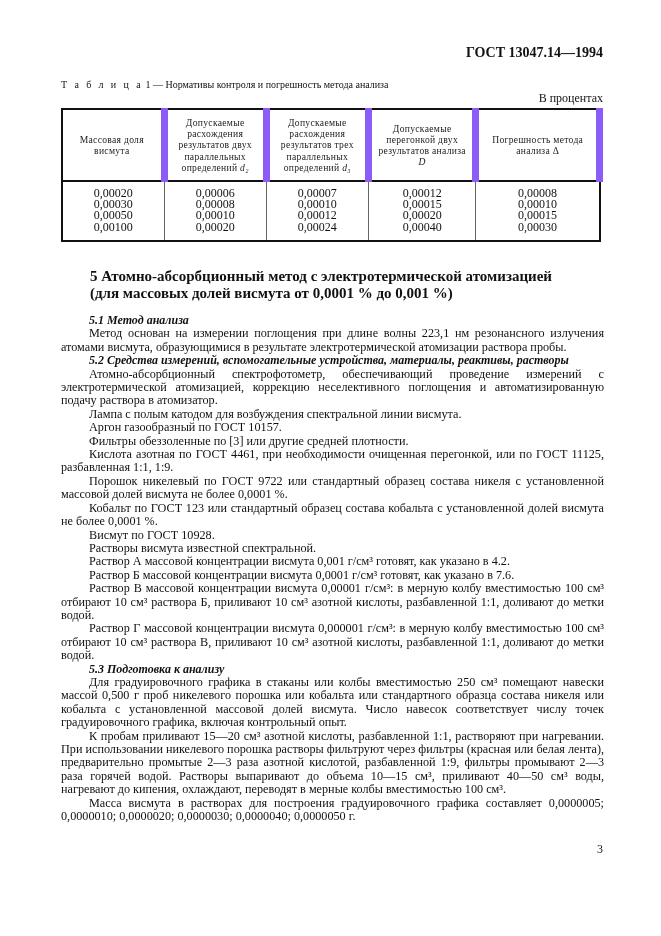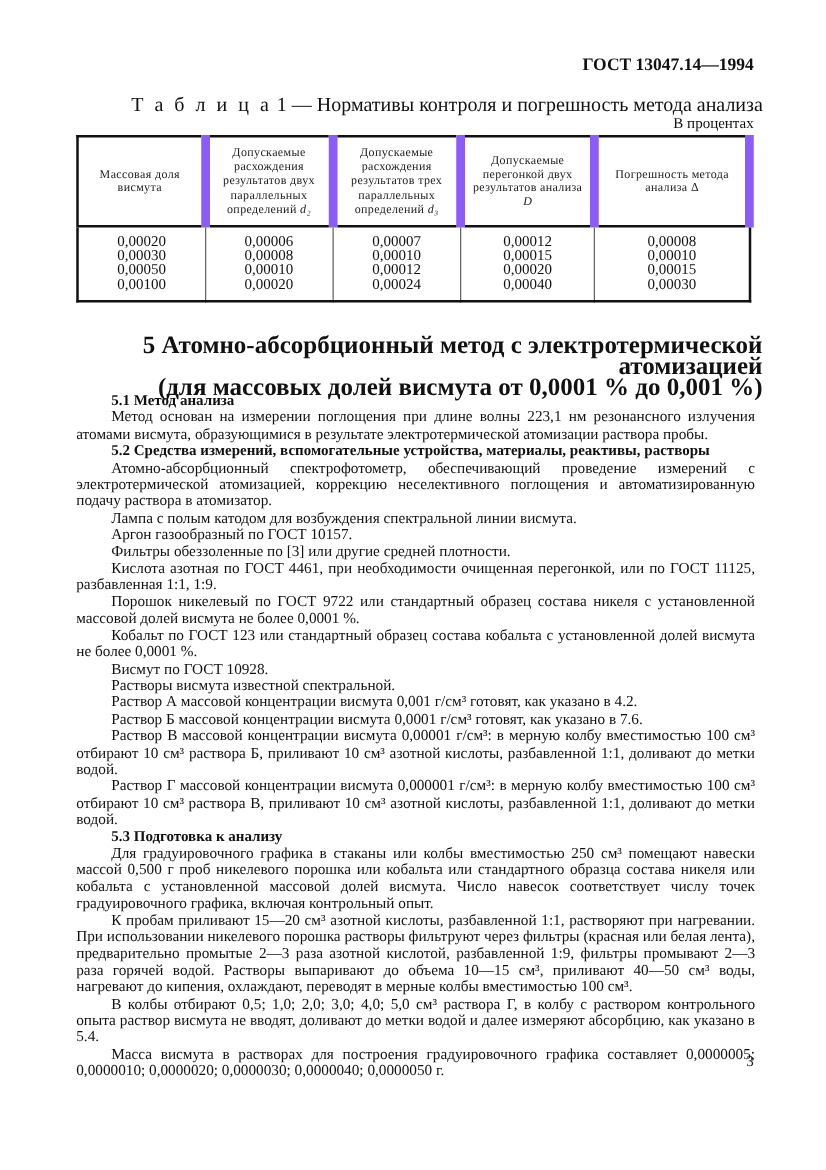--- a/index.html
+++ b/index.html
@@ -5,48 +5,48 @@
   html, body { margin: 0; padding: 0; background: #ffffff; }
   body {
     width: 661px; height: 936px; position: relative; overflow: hidden;
     font-family: "Liberation Serif", "DejaVu Serif", serif;
     color: #111; font-size: 12.2px; line-height: 13.4px;
   }
   .header-code {
     position: absolute; top: 46px; right: 58px;
     font-weight: bold; font-size: 14px;
   }
-  .table-caption { position: absolute; top: 78px; left: 61px; font-size: 16px; margin-left: 44px; }
+  .table-caption { position: absolute; top: 78px; left: 61px; font-size: 10px; }
   .table-caption .spaced { letter-spacing: 2.4px; }
   .table-units { position: absolute; top: 92px; right: 58px; font-size: 12px; }
   table.norms {
     position: absolute; top: 108px; left: 61px; width: 542px;
     border-collapse: collapse; border: 2px solid #111;
   }
   table.norms th {
     font-weight: normal; font-size: 9.6px; line-height: 11.2px; letter-spacing: 0.3px;
     border-left: 1px solid #666; border-right: 7px solid #8b5cf6;
     border-bottom: 2px solid #111; padding: 6px 4px; height: 58px;
     text-align: center; vertical-align: middle; color: #222;
   }
   table.norms td {
     border-left: 1px solid #666; border-right: 1px solid #666;
     text-align: center; vertical-align: top; padding: 6px 4px 7px;
     font-size: 12px; line-height: 11.2px;
   }
   table.norms th i { font-style: italic; }
   .section-title {
     position: absolute; top: 268px; left: 90px; width: 520px;
-    font-weight: bold; font-size: 20px; line-height: 17px; text-align: right;
+    font-weight: bold; font-size: 15px; line-height: 17px;
   }
   .body-text {
     position: absolute; top: 314px; left: 61px; width: 543px;
   }
   .body-text p { margin: 0; text-align: justify; text-indent: 28px; }
-  .body-text p.h { font-weight: bold; text-indent: 28px; font-size: 12px; }
+  .body-text p.h { font-weight: bold; text-indent: 28px; font-size: 12px; font-style: italic; }
   .page-num { position: absolute; top: 843px; right: 58px; font-size: 12px; }
 </style>
 </head>
 <body>
 
 <div class="header-code">ГОСТ 13047.14—1994</div>
 
 <div class="table-caption"><span class="spaced">Т а б л и ц а</span><span> 1 — Нормативы контроля и погрешность метода анализа</span></div>
 <div class="table-units">В процентах</div>
 
@@ -114,17 +114,16 @@
   <p>Кобальт по ГОСТ 123 или стандартный образец состава кобальта с установленной долей висмута не более 0,0001 %.</p>
   <p>Висмут по ГОСТ 10928.</p>
   <p>Растворы висмута известной спектральной.</p>
   <p>Раствор А массовой концентрации висмута 0,001 г/см³ готовят, как указано в 4.2.</p>
   <p>Раствор Б массовой концентрации висмута 0,0001 г/см³ готовят, как указано в 7.6.</p>
   <p>Раствор В массовой концентрации висмута 0,00001 г/см³: в мерную колбу вместимостью 100 см³ отбирают 10 см³ раствора Б, приливают 10 см³ азотной кислоты, разбавленной 1:1, доливают до метки водой.</p>
   <p>Раствор Г массовой концентрации висмута 0,000001 г/см³: в мерную колбу вместимостью 100 см³ отбирают 10 см³ раствора В, приливают 10 см³ азотной кислоты, разбавленной 1:1, доливают до метки водой.</p>
   <p class="h">5.3 Подготовка к анализу</p>
   <p>Для градуировочного графика в стаканы или колбы вместимостью 250 см³ помещают навески массой 0,500 г проб никелевого порошка или кобальта или стандартного образца состава никеля или кобальта с установленной массовой долей висмута. Число навесок соответствует числу точек градуировочного графика, включая контрольный опыт.</p>
   <p>К пробам приливают 15—20 см³ азотной кислоты, разбавленной 1:1, растворяют при нагревании. При использовании никелевого порошка растворы фильтруют через фильтры (красная или белая лента), предварительно промытые 2—3 раза азотной кислотой, разбавленной 1:9, фильтры промывают 2—3 раза горячей водой. Растворы выпаривают до объема 10—15 см³, приливают 40—50 см³ воды, нагревают до кипения, охлаждают, переводят в мерные колбы вместимостью 100 см³.</p>
-  <p>В колбы отбирают 0,5; 1,0; 2,0; 3,0; 4,0; 5,0 см³ раствора Г, в колбу с раствором контрольного опыта раствор висмута не вводят, доливают до метки водой и далее измеряют абсорбцию, как указано в 5.4.</p>
   <p>Масса висмута в растворах для построения градуировочного графика составляет 0,0000005; 0,0000010; 0,0000020; 0,0000030; 0,0000040; 0,0000050 г.</p>
 </div>
 
 <div class="page-num">3</div>
 
 </body></html>

